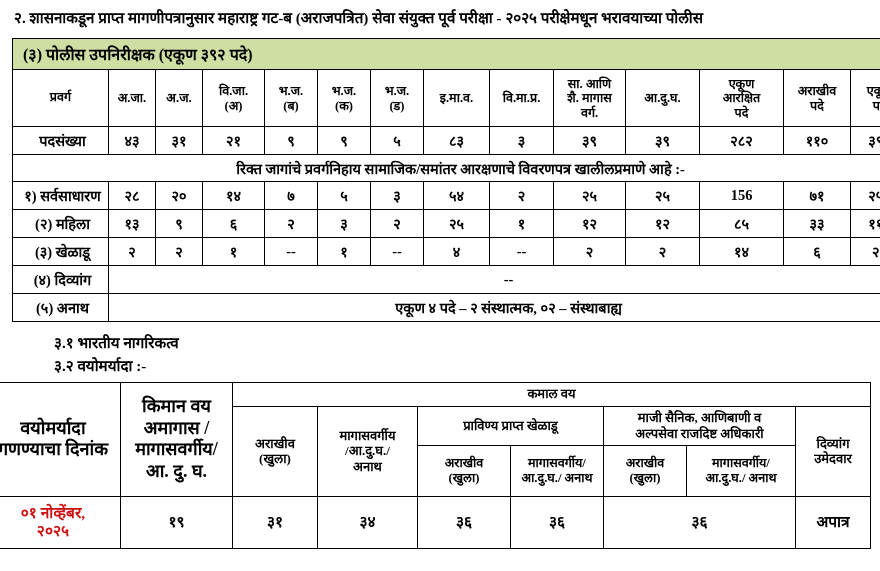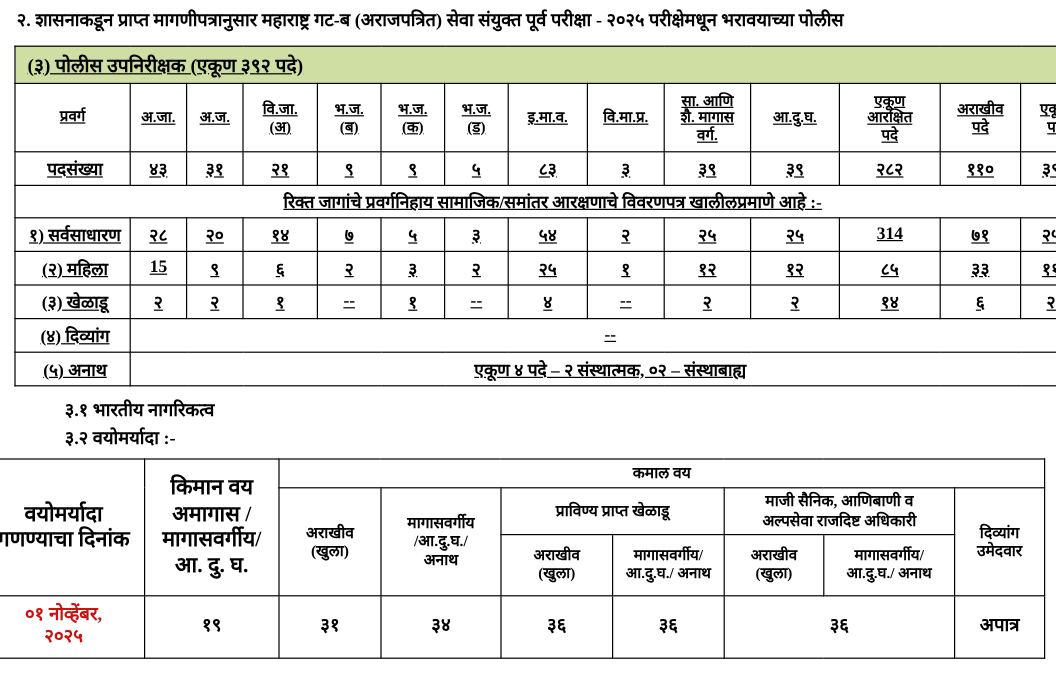--- a/index.html
+++ b/index.html
@@ -29,21 +29,20 @@
     padding: 6px 14px 0 14px;
     font-size: 15.2px;
     line-height: 1.62;
     text-align: left;
     font-weight: 600;
   }
 
   
   .tbl-wrap {
     margin: 7px 12px 0 12px;
-    text-decoration: underline;
   }
   table.posts {
     border-collapse: collapse;
     width: 856px;
     table-layout: fixed;
     font-size: 13px;
   }
   table.posts td, table.posts th {
     border: 1px solid #000;
     text-align: center;
@@ -272,28 +271,28 @@
           <td>२८</td>
           <td>२०</td>
           <td>१४</td>
           <td>७</td>
           <td>५</td>
           <td>३</td>
           <td>५४</td>
           <td>२</td>
           <td>२५</td>
           <td>२५</td>
-          <td>314</td>
+          <td>156</td>
           <td>७१</td>
           <td>२५४</td>
         </tr>
 
         <tr class="data-row">
           <td class="rowlabel">(२) महिला</td>
-          <td>15</td>
+          <td>१३</td>
           <td>९</td>
           <td>६</td>
           <td>२</td>
           <td>३</td>
           <td>२</td>
           <td>२५</td>
           <td>१</td>
           <td>१२</td>
           <td>१२</td>
           <td>८५</td>

